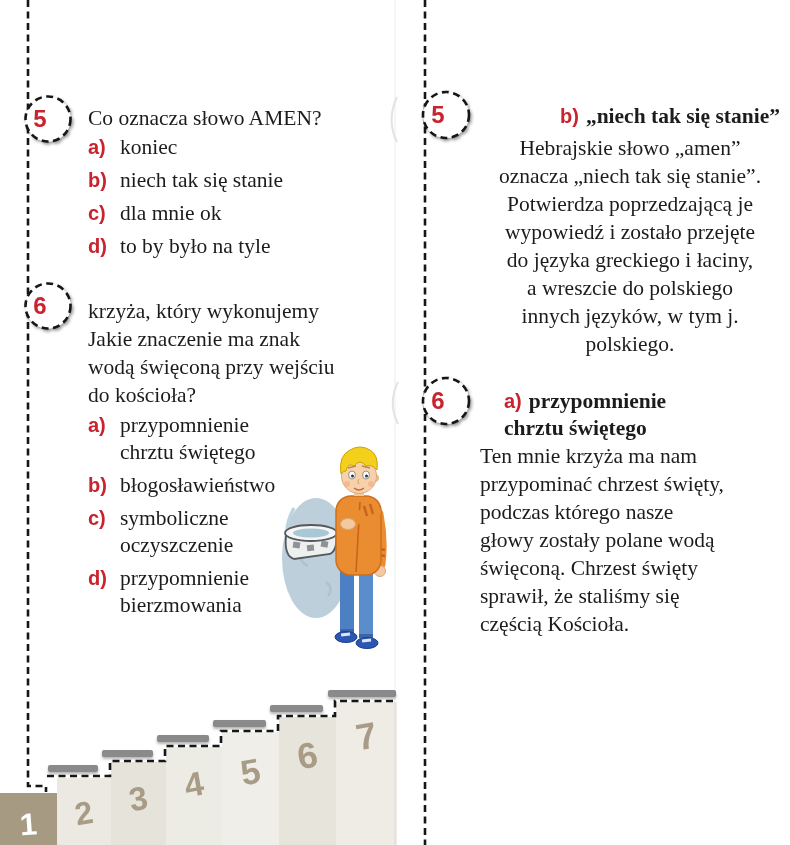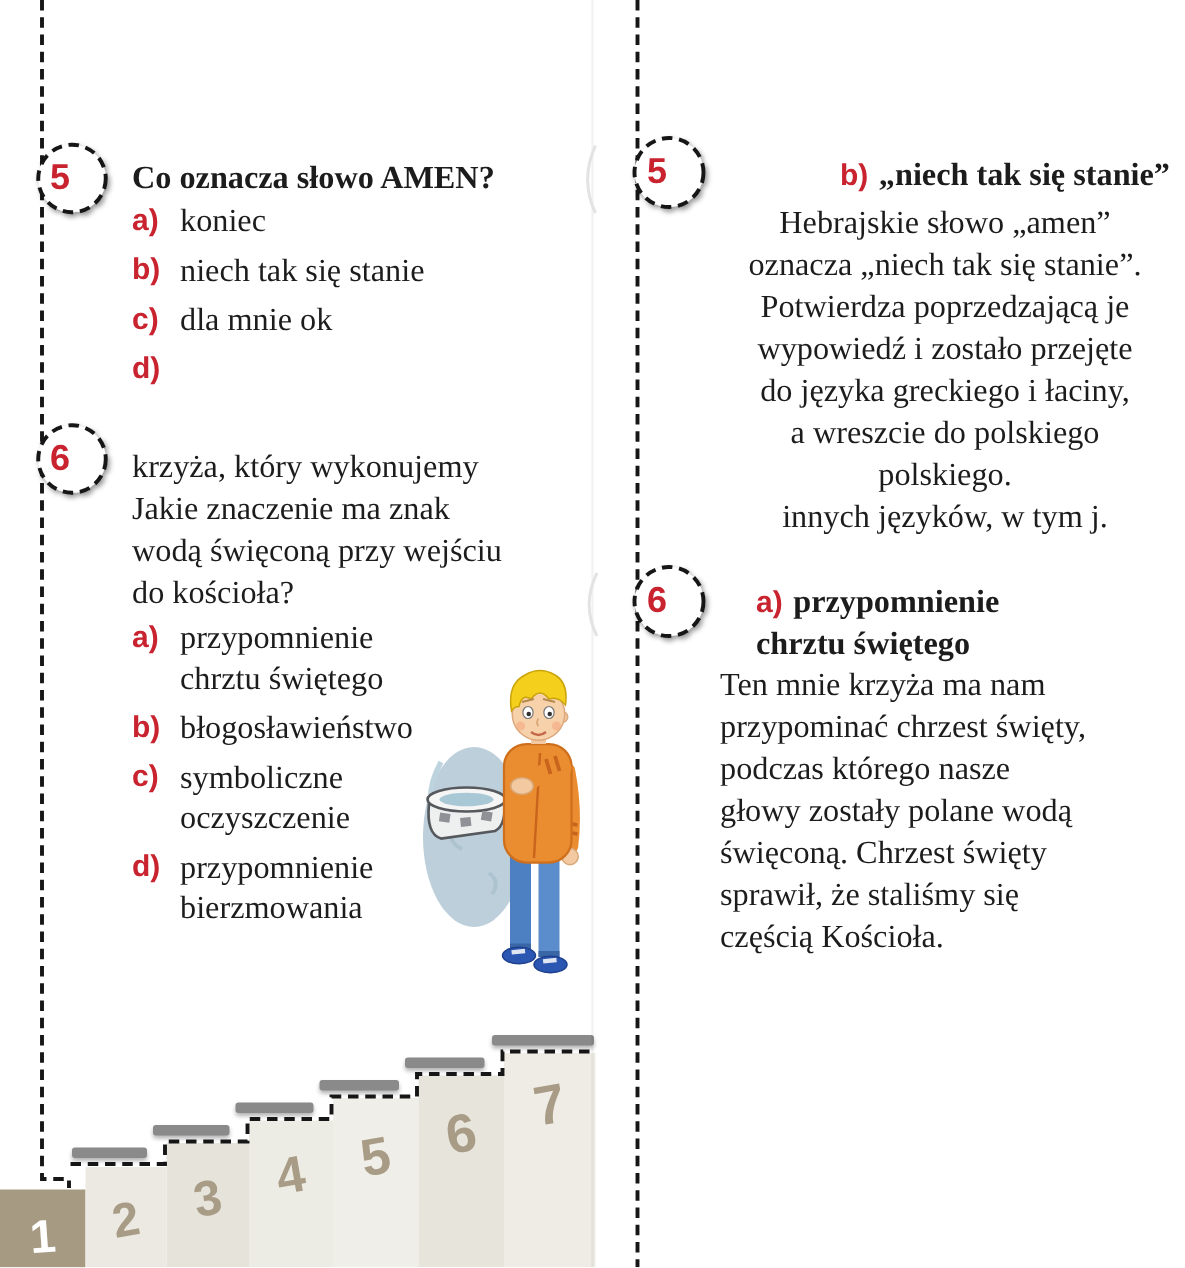--- a/index.html
+++ b/index.html
@@ -152,21 +152,21 @@
     <circle cx="48" cy="306" r="22.5" fill="#ffffff" stroke="#161616" stroke-width="2.6" stroke-dasharray="7 4.5" filter="url(#bubbleShadow)"></circle>
     <circle cx="446" cy="115" r="23" fill="#ffffff" stroke="#161616" stroke-width="2.6" stroke-dasharray="7 4.5" filter="url(#bubbleShadow)"></circle>
     <circle cx="446" cy="401" r="23" fill="#ffffff" stroke="#161616" stroke-width="2.6" stroke-dasharray="7 4.5" filter="url(#bubbleShadow)"></circle>
   </svg>
 
   <div class="q-number" style="left:23px;top:104px;">5</div>
   <div class="q-number" style="left:23px;top:291px;">6</div>
   <div class="q-number" style="left:421px;top:100px;">5</div>
   <div class="q-number" style="left:421px;top:386px;">6</div>
 
-  <div class="text-block q-text" style="left:88px;top:104px;width:310px;font-weight:bold;">
+  <div class="text-block q-text" style="left:88px;top:104px;width:310px;">
     <span>Co oznacza słowo AMEN?</span>
   </div>
   <div class="text-block" style="left:88px;top:134px;width:310px;">
     <div class="opt">
       <span class="opt-letter">a)</span>
       <div class="opt-lines">
           <span class="line">koniec</span>
         </div>
     </div>
     <div class="opt">
@@ -176,20 +176,23 @@
         </div>
     </div>
     <div class="opt">
       <span class="opt-letter">c)</span>
       <div class="opt-lines">
           <span class="line">dla mnie ok</span>
         </div>
     </div>
     <div class="opt">
       <span class="opt-letter">d)</span>
+      <div class="opt-lines">
+          <span class="line">to by było na tyle</span>
+        </div>
     </div>
   </div>
 
   <div class="text-block q-text" style="left:88px;top:297px;width:320px;">
     <span class="line">krzyża, który wykonujemy</span>
     <span class="line">Jakie znaczenie ma znak</span>
     <span class="line">wodą święconą przy wejściu</span>
     <span class="line">do kościoła?</span>
   </div>
   <div class="text-block" style="left:88px;top:412px;width:240px;">
@@ -225,22 +228,22 @@
   <div class="text-block ans-head" style="left:480px;top:103px;width:300px;text-align:right;">
     <span class="ans-letter">b)</span><span>„niech tak się stanie”</span>
   </div>
   <div class="text-block body-lines" style="left:480px;top:134px;width:300px;text-align:center;">
     <span class="line">Hebrajskie słowo „amen”</span>
     <span class="line">oznacza „niech tak się stanie”.</span>
     <span class="line">Potwierdza poprzedzającą je</span>
     <span class="line">wypowiedź i zostało przejęte</span>
     <span class="line">do języka greckiego i łaciny,</span>
     <span class="line">a wreszcie do polskiego</span>
+    <span class="line">innych języków, w tym j.</span>
     <span class="line">polskiego.</span>
-    <span class="line">innych języków, w tym j.</span>
   </div>
 
   <div class="text-block ans-head" style="left:504px;top:388px;width:300px;">
     <div><span class="ans-letter">a)</span><span>przypomnienie</span></div>
     <div>chrztu świętego</div>
   </div>
   <div class="text-block body-lines" style="left:480px;top:442px;width:300px;">
     <span class="line">Ten mnie krzyża ma nam</span>
     <span class="line">przypominać chrzest święty,</span>
     <span class="line">podczas którego nasze</span>

